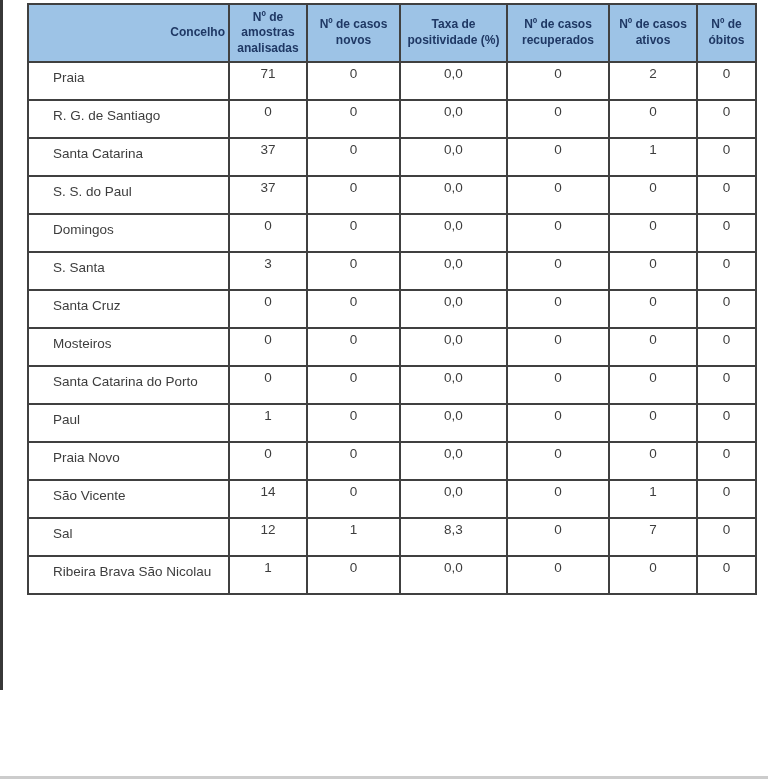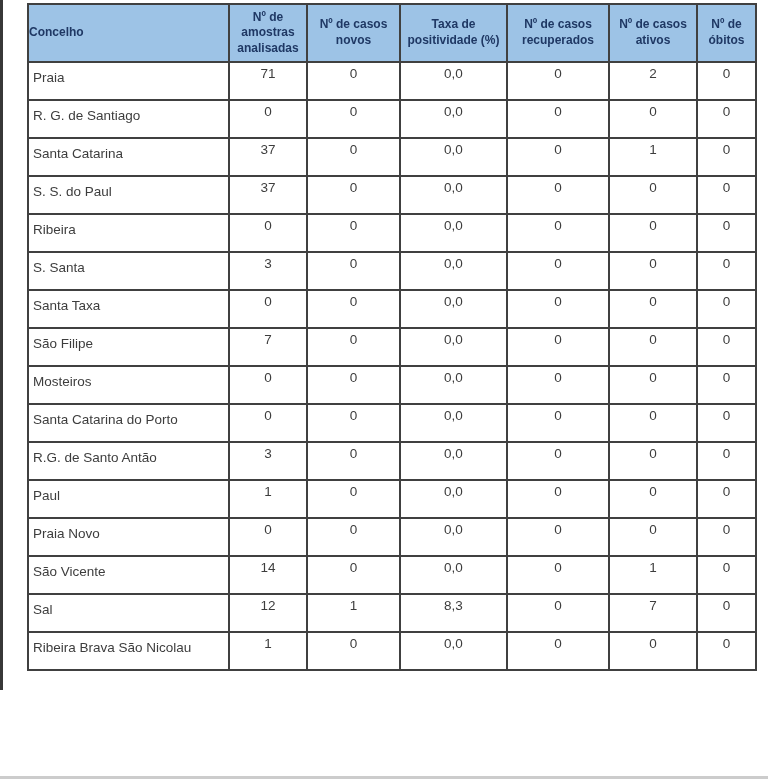--- a/index.html
+++ b/index.html
@@ -55,32 +55,32 @@
     color: var(--header-fg, #1F3864);
     font-size: 12px;
     font-weight: bold;
     line-height: 1.3;
     height: 52px;
     vertical-align: middle;
     text-align: center;
     padding: 2px 3px;
   }
   .covid-table thead th.name {
-    text-align: left;
+    text-align: right;
     padding-left: 0;
   }
   .covid-table tbody td {
     color: var(--body-fg, #3d3d3d);
     font-size: 13.5px;
     height: 29px;
     vertical-align: top;
   }
   .covid-table td.name {
     text-align: left;
-    padding: 7px 4px 0 4px;
+    padding: 7px 4px 0 24px;
     white-space: nowrap;
   }
   .covid-table td.num {
     text-align: center;
     padding-top: 3px;
   }
 </style>
 </head>
 <body>
 
@@ -139,76 +139,58 @@
         <tr>
           <td class="name">S. S. do Paul</td>
           <td class="num">37</td>
           <td class="num">0</td>
           <td class="num">0,0</td>
           <td class="num">0</td>
           <td class="num">0</td>
           <td class="num">0</td>
         </tr>
         <tr>
-          <td class="name">Ribeira</td>
+          <td class="name">Domingos</td>
           <td class="num">0</td>
           <td class="num">0</td>
           <td class="num">0,0</td>
           <td class="num">0</td>
           <td class="num">0</td>
           <td class="num">0</td>
         </tr>
         <tr>
           <td class="name">S. Santa</td>
           <td class="num">3</td>
           <td class="num">0</td>
           <td class="num">0,0</td>
           <td class="num">0</td>
           <td class="num">0</td>
           <td class="num">0</td>
         </tr>
         <tr>
-          <td class="name">Santa Taxa</td>
-          <td class="num">0</td>
-          <td class="num">0</td>
-          <td class="num">0,0</td>
-          <td class="num">0</td>
-          <td class="num">0</td>
-          <td class="num">0</td>
-        </tr>
-        <tr>
-          <td class="name">São Filipe</td>
-          <td class="num">7</td>
+          <td class="name">Santa Cruz</td>
+          <td class="num">0</td>
           <td class="num">0</td>
           <td class="num">0,0</td>
           <td class="num">0</td>
           <td class="num">0</td>
           <td class="num">0</td>
         </tr>
         <tr>
           <td class="name">Mosteiros</td>
           <td class="num">0</td>
           <td class="num">0</td>
           <td class="num">0,0</td>
           <td class="num">0</td>
           <td class="num">0</td>
           <td class="num">0</td>
         </tr>
         <tr>
           <td class="name">Santa Catarina do Porto</td>
           <td class="num">0</td>
-          <td class="num">0</td>
-          <td class="num">0,0</td>
-          <td class="num">0</td>
-          <td class="num">0</td>
-          <td class="num">0</td>
-        </tr>
-        <tr>
-          <td class="name">R.G. de Santo Antão</td>
-          <td class="num">3</td>
           <td class="num">0</td>
           <td class="num">0,0</td>
           <td class="num">0</td>
           <td class="num">0</td>
           <td class="num">0</td>
         </tr>
         <tr>
           <td class="name">Paul</td>
           <td class="num">1</td>
           <td class="num">0</td>

